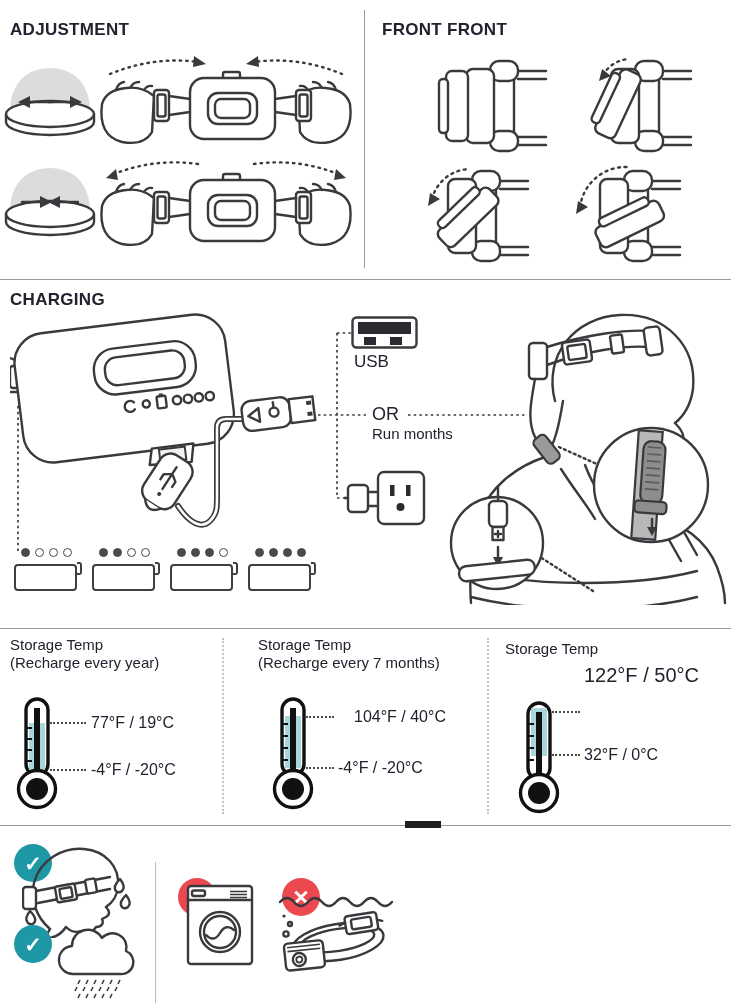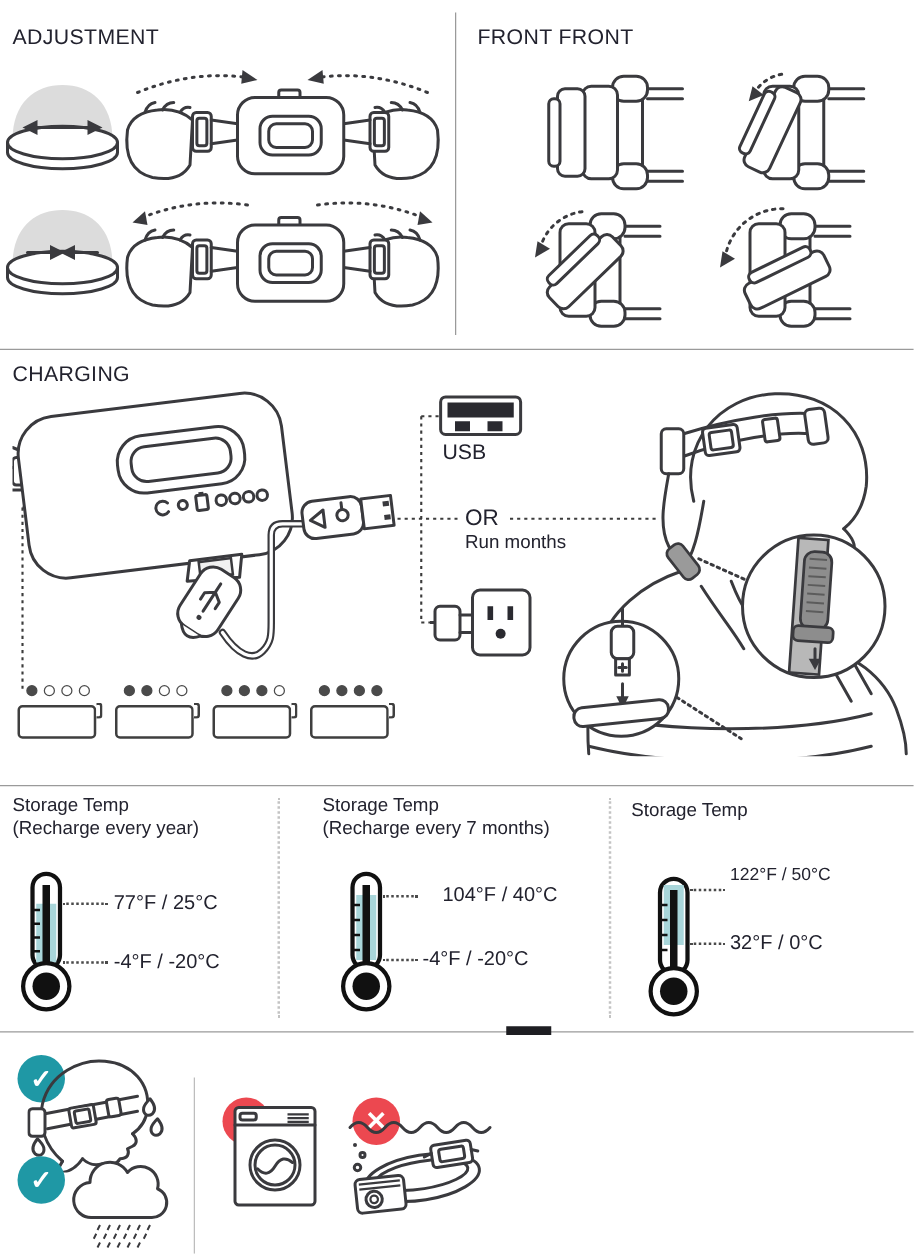--- a/index.html
+++ b/index.html
@@ -3,21 +3,21 @@
 <meta charset="utf-8">
 <style>
   :root{
     --teal:#1f98a5; --red:#ec4850; --thermo:#a9d6da; --line:#3a3a3e;
     --text:#22222e; --grayfill:#dcdcdc; --batfill:#b5b5b5; --divider:#9a9a9a;
   }
   *{margin:0;padding:0;box-sizing:border-box}
   body{background:#fff;font-family:"Liberation Sans",sans-serif;color:var(--text)}
   #page{position:relative;width:731px;height:1003px;background:#fff;overflow:hidden;margin:0 auto}
   .abs{position:absolute}
-  .hdr{font-size:17px;font-weight:normal;letter-spacing:.3px;color:var(--text)}
+  .hdr{font-size:17px;font-weight:bold;letter-spacing:.3px;color:var(--text)}
   .lbl{font-weight:normal;color:var(--text)}
   .hline{position:absolute;left:0;width:731px;border-top:1.5px solid var(--divider)}
   .vline{position:absolute;border-left:1.5px solid var(--divider)}
   .dotcol{position:absolute;border-left:2px dotted #c3c3c3}
   .leader{position:absolute;border-top:2px dotted #4a4a4a;height:0}
   .badge{position:absolute;width:38px;height:38px;border-radius:50%;display:flex;align-items:center;justify-content:center;
          color:#fff;font-size:21px;font-weight:bold;line-height:1}
   .badge.ok{background:var(--teal)}
   .badge.no{background:var(--red)}
   .battery-gauge{position:absolute;width:72px}
@@ -341,21 +341,21 @@
   <svg class="abs" style="left:16px;top:696px" width="50" height="115" viewBox="0 0 50 115">
     <rect x="10" y="3" width="22" height="76" rx="11" fill="#fff" stroke="#111" stroke-width="3.4"></rect>
     <rect x="13" y="27" width="16" height="47" fill="var(--thermo)"></rect>
     <rect x="18" y="12" width="6" height="66" fill="#111"></rect>
     <circle cx="21" cy="93" r="18.5" fill="#fff" stroke="#111" stroke-width="3.4"></circle>
     <circle cx="21" cy="93" r="11" fill="#111"></circle>
     <path d="M10,32 h6 M10,43 h6 M10,54 h6 M10,65 h6" stroke="#111" stroke-width="2"></path>
   </svg>
   <div class="leader" style="left:50px;top:722px;width:36px"></div>
   <div class="leader" style="left:50px;top:769px;width:36px"></div>
-  <div class="abs lbl" style="left:91px;top:714px;font-size:16px">77°F / 25°C</div>
+  <div class="abs lbl" style="left:91px;top:714px;font-size:16px">77°F / 19°C</div>
   <div class="abs lbl" style="left:91px;top:761px;font-size:16px">-4°F / -20°C</div>
 
   <div class="abs lbl" style="left:258px;top:636px;font-size:15px">Storage Temp</div>
   <div class="abs lbl" style="left:258px;top:654px;font-size:15px">(Recharge every 7 months)</div>
   <svg class="abs" style="left:272px;top:696px" width="50" height="115" viewBox="0 0 50 115">
     <rect x="10" y="3" width="22" height="76" rx="11" fill="#fff" stroke="#111" stroke-width="3.4"></rect>
     <rect x="13" y="20" width="16" height="52" fill="var(--thermo)"></rect>
     <rect x="18" y="12" width="6" height="66" fill="#111"></rect>
     <circle cx="21" cy="93" r="18.5" fill="#fff" stroke="#111" stroke-width="3.4"></circle>
     <circle cx="21" cy="93" r="11" fill="#111"></circle>
@@ -370,21 +370,21 @@
   <svg class="abs" style="left:518px;top:700px" width="50" height="115" viewBox="0 0 50 115">
     <rect x="10" y="3" width="22" height="76" rx="11" fill="#fff" stroke="#111" stroke-width="3.4"></rect>
     <rect x="13" y="8" width="16" height="48" fill="var(--thermo)"></rect>
     <rect x="18" y="12" width="6" height="66" fill="#111"></rect>
     <circle cx="21" cy="93" r="18.5" fill="#fff" stroke="#111" stroke-width="3.4"></circle>
     <circle cx="21" cy="93" r="11" fill="#111"></circle>
     <path d="M10,24 h6 M10,36 h6 M10,48 h6 M10,60 h6" stroke="#111" stroke-width="2"></path>
   </svg>
   <div class="leader" style="left:552px;top:711px;width:28px"></div>
   <div class="leader" style="left:552px;top:754px;width:28px"></div>
-  <div class="abs lbl" style="left:584px;top:691px;font-size:14px">122°F / 50°C</div>
+  <div class="abs lbl" style="left:584px;top:664px;font-size:20px">122°F / 50°C</div>
   <div class="abs lbl" style="left:584px;top:746px;font-size:16px">32°F / 0°C</div>
 
   <div class="hline" style="top:825px"></div>
   <div class="abs" style="left:405px;top:821px;width:36px;height:7px;background:#1e1e22"></div>
 
   <div class="badge ok" style="left:14px;top:844px">
       <span>✓</span>
     </div>
   <svg class="abs" style="left:22px;top:843px" width="112" height="95" viewBox="0 0 112 95">
     <path class="sk" d="M28,86 C14,74 8,56 12,40 C18,16 42,4 62,6 C84,8 98,24 96,44 C95,54 90,60 84,64"></path>

